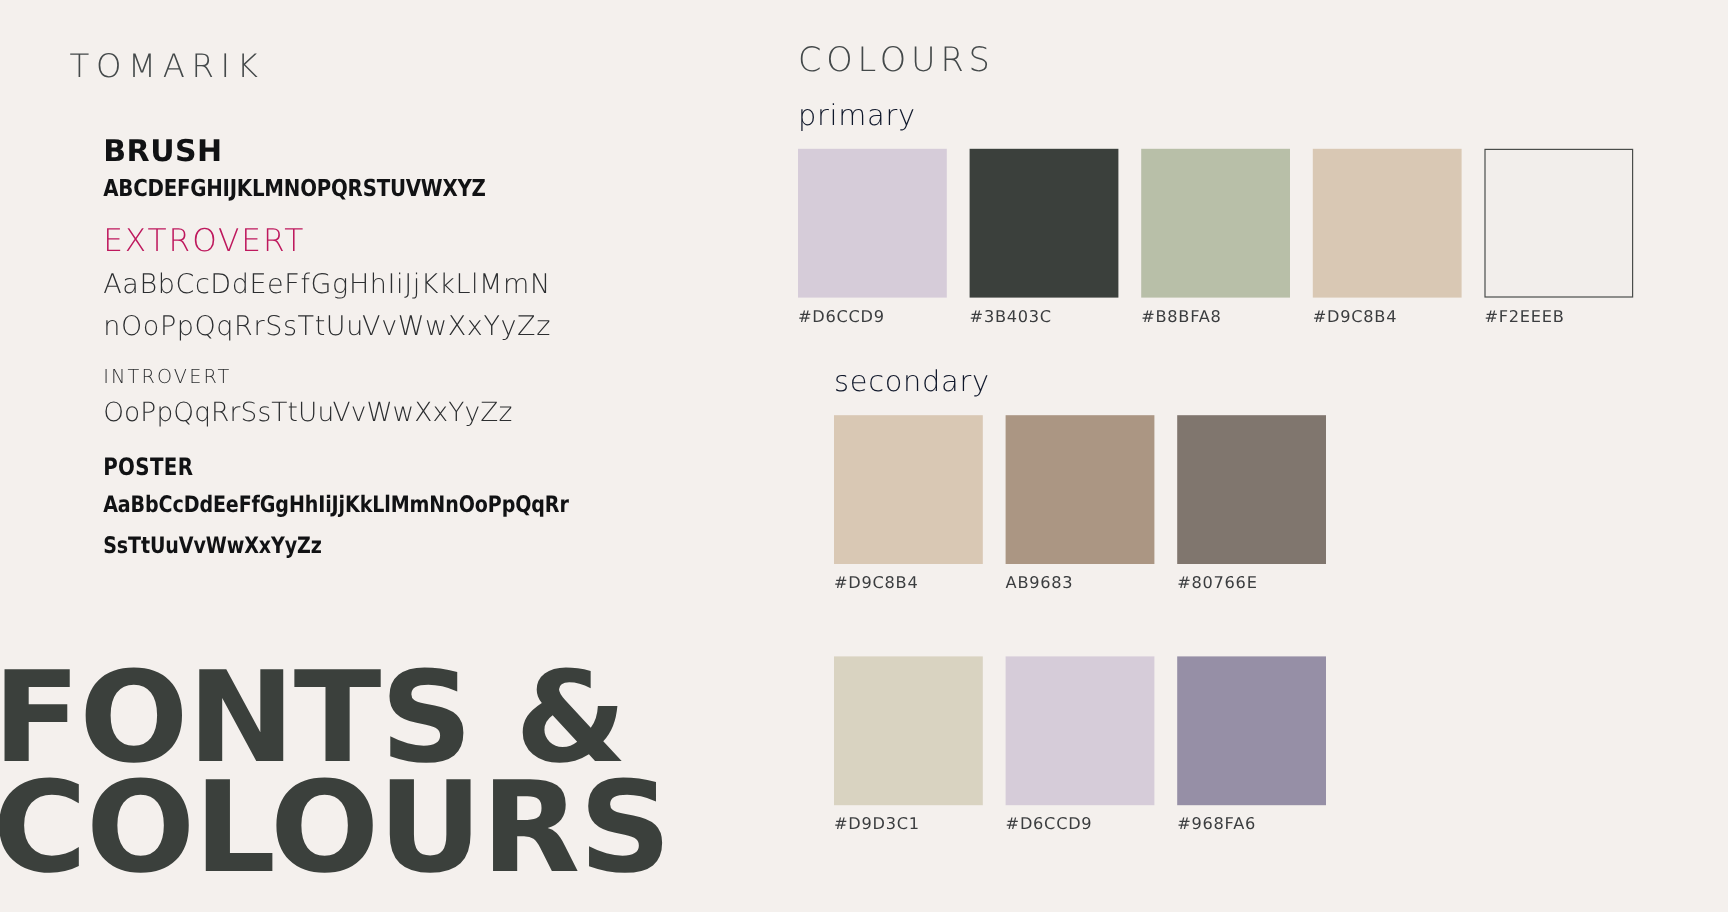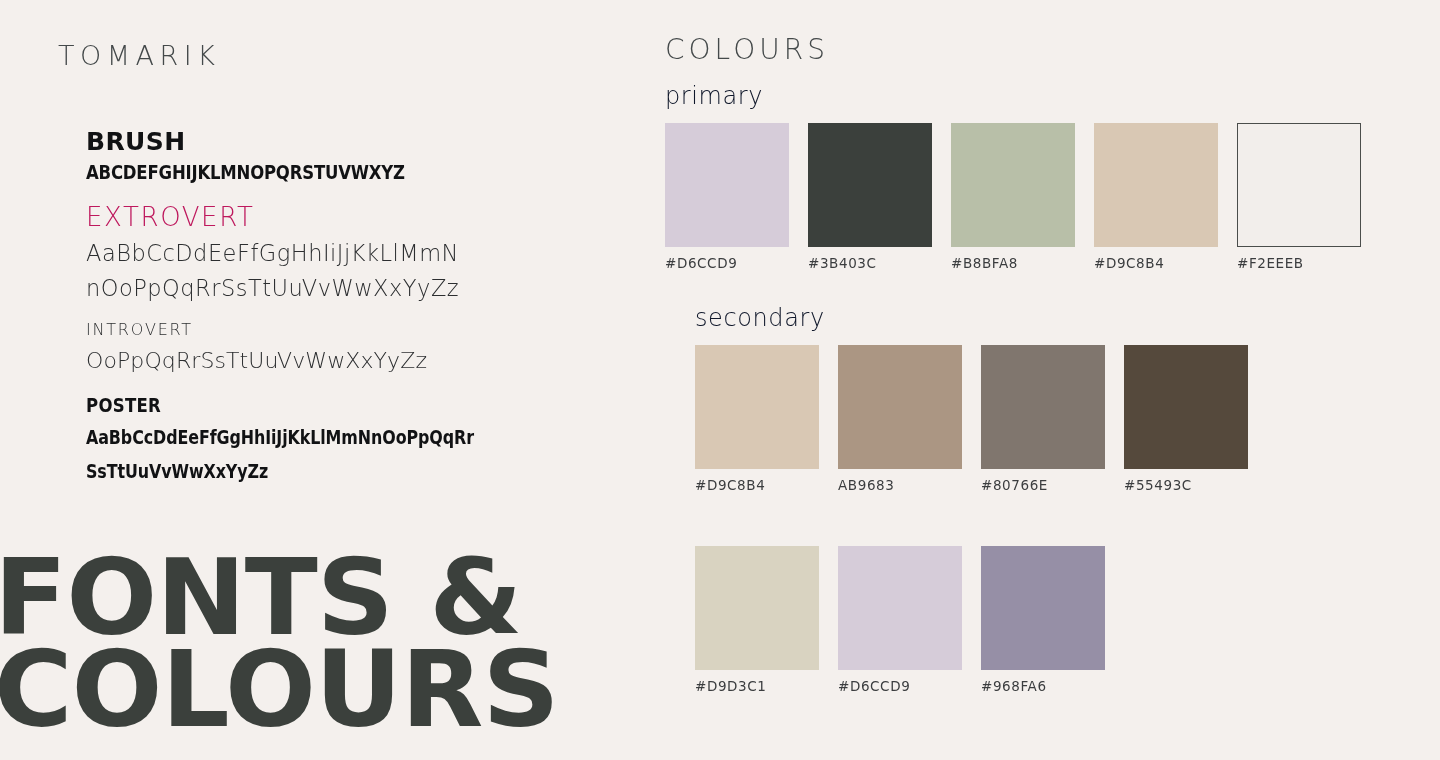--- a/index.html
+++ b/index.html
@@ -41,21 +41,21 @@
     font-size: 27px;
     font-weight: 300;
     letter-spacing: 5.5px;
     color: #44494A;
     line-height: 1;
   }
 
   .type-specimens {
     position: absolute;
     left: 86px;
-    top: 128px;
+    top: 112px;
     width: 520px;
   }
 
   .specimen { margin-bottom: 19px; }
 
   .spec-name {
     color: #17181A;
     line-height: 1.12;
     white-space: nowrap;
   }
@@ -321,24 +321,20 @@
         <div class="swatch">
           <span class="swatch-chip" style="background-color: rgb(171, 150, 131);"></span>
           <div class="swatch-hex">AB9683</div>
         </div>
 
         <div class="swatch">
           <span class="swatch-chip" style="background-color: rgb(128, 118, 110);"></span>
           <div class="swatch-hex">#80766E</div>
         </div>
 
-        <div class="swatch">
-          <span class="swatch-chip" style="background-color: rgb(85, 73, 60);"></span>
-          <div class="swatch-hex">#55493C</div>
-        </div>
 
       </div>
 
       <div class="swatch-row">
 
         <div class="swatch">
           <span class="swatch-chip" style="background-color: rgb(217, 211, 193);"></span>
           <div class="swatch-hex">#D9D3C1</div>
         </div>
 

